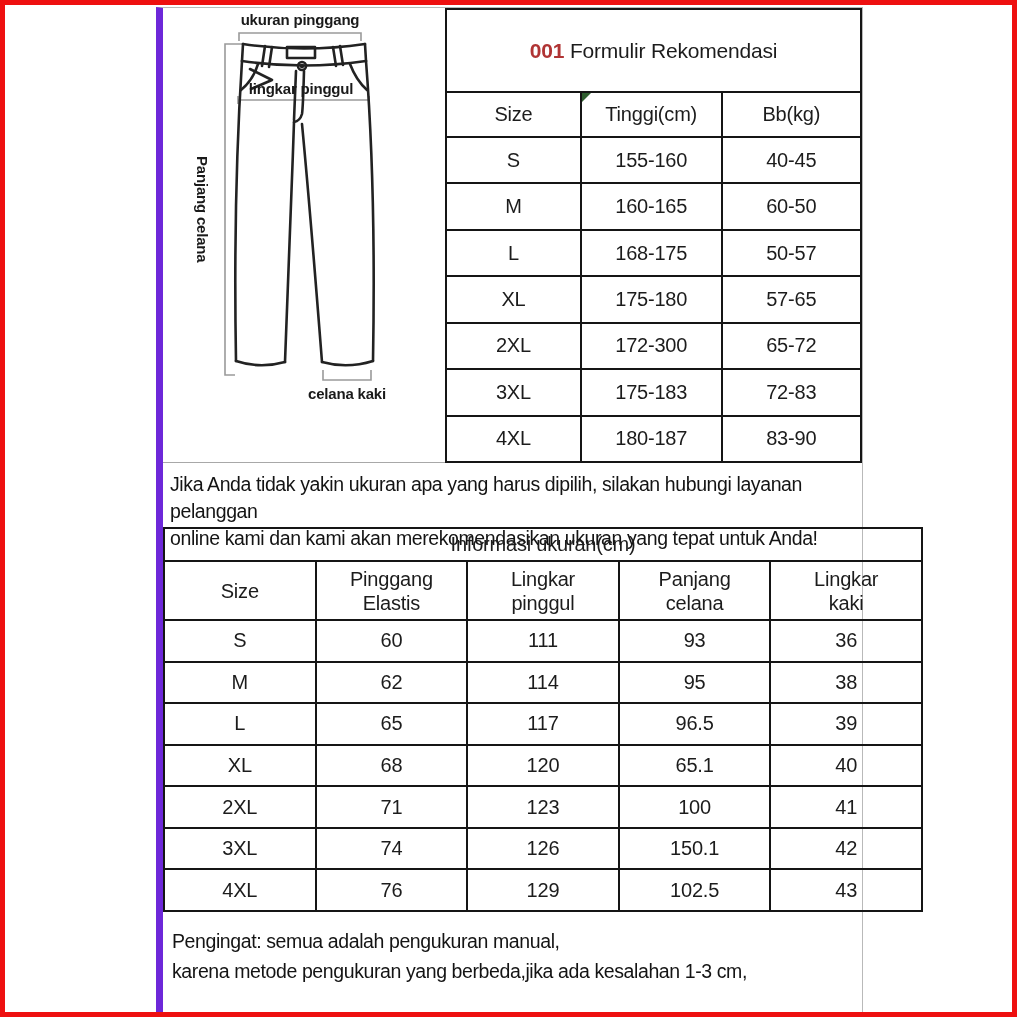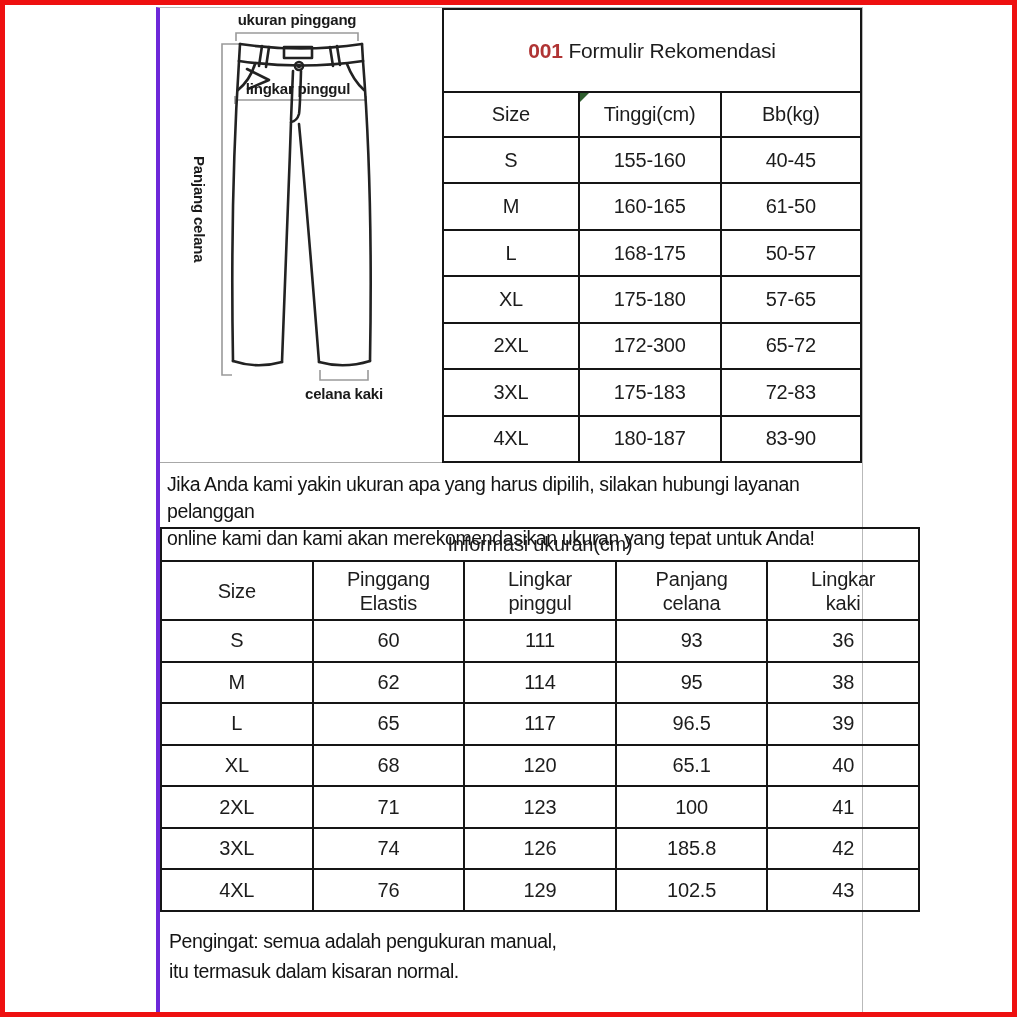--- a/index.html
+++ b/index.html
@@ -5,21 +5,21 @@
   * { margin:0; padding:0; box-sizing:border-box; }
   body { background:#ffffff; font-family:"Liberation Sans", sans-serif; color:#1b1b1b; }
 
   .canvas {
     position:relative; width:1017px; height:1017px;
     background:#ffffff; border:5px solid #ee1010; overflow:hidden;
   }
 
   .content {
     position:absolute; left:151px; top:2px; width:707px; height:1005px;
-    border-left:4px solid #6d28d9; border-right:1px solid #b9b9b9; border-top:1px solid #b9b9b9;
+    border-left:7px solid #6d28d9; border-right:1px solid #b9b9b9; border-top:1px solid #b9b9b9;
     display:flex; flex-direction:column; background:#fff;
   }
 
   
   .top-section { display:flex; height:455px; }
   .diagram { width:282px; height:455px; border-bottom:1px solid #a8a8a8; position:relative; }
   .diagram svg { display:block; }
   .dlabel { font-family:"Liberation Sans", sans-serif; font-size:15px; font-weight:600; fill:#1a1a1a; letter-spacing:-0.2px; }
 
   table { border-collapse:collapse; table-layout:fixed; }
@@ -131,21 +131,21 @@
         </thead>
         <tbody>
             <tr>
               <td>S</td>
               <td>155-160</td>
               <td>40-45</td>
             </tr>
             <tr>
               <td>M</td>
               <td>160-165</td>
-              <td>61-50</td>
+              <td>60-50</td>
             </tr>
             <tr>
               <td>L</td>
               <td>168-175</td>
               <td>50-57</td>
             </tr>
             <tr>
               <td>XL</td>
               <td>175-180</td>
               <td>57-65</td>
@@ -163,21 +163,21 @@
             <tr>
               <td>4XL</td>
               <td>180-187</td>
               <td>83-90</td>
             </tr>
           </tbody>
       </table>
     </div>
 
     <div class="note-mid">
-      <div>Jika Anda kami yakin ukuran apa yang harus dipilih, silakan hubungi layanan pelanggan</div>
+      <div>Jika Anda tidak yakin ukuran apa yang harus dipilih, silakan hubungi layanan pelanggan</div>
       <div>online kami dan kami akan merekomendasikan ukuran yang tepat untuk Anda!</div>
     </div>
 
     <table class="t2">
       <colgroup>
           <col>
           <col>
           <col>
           <col>
           <col>
@@ -231,32 +231,32 @@
             <td>2XL</td>
             <td>71</td>
             <td>123</td>
             <td>100</td>
             <td>41</td>
           </tr>
           <tr>
             <td>3XL</td>
             <td>74</td>
             <td>126</td>
-            <td>185.8</td>
+            <td>150.1</td>
             <td>42</td>
           </tr>
           <tr>
             <td>4XL</td>
             <td>76</td>
             <td>129</td>
             <td>102.5</td>
             <td>43</td>
           </tr>
         </tbody>
     </table>
 
     <div class="note-bottom">
       <div>Pengingat: semua adalah pengukuran manual,</div>
-      <div>itu termasuk dalam kisaran normal.</div>
+      <div>karena metode pengukuran yang berbeda,jika ada kesalahan 1-3 cm,</div>
     </div>
 
   </div>
 </div>
 
 </body></html>

